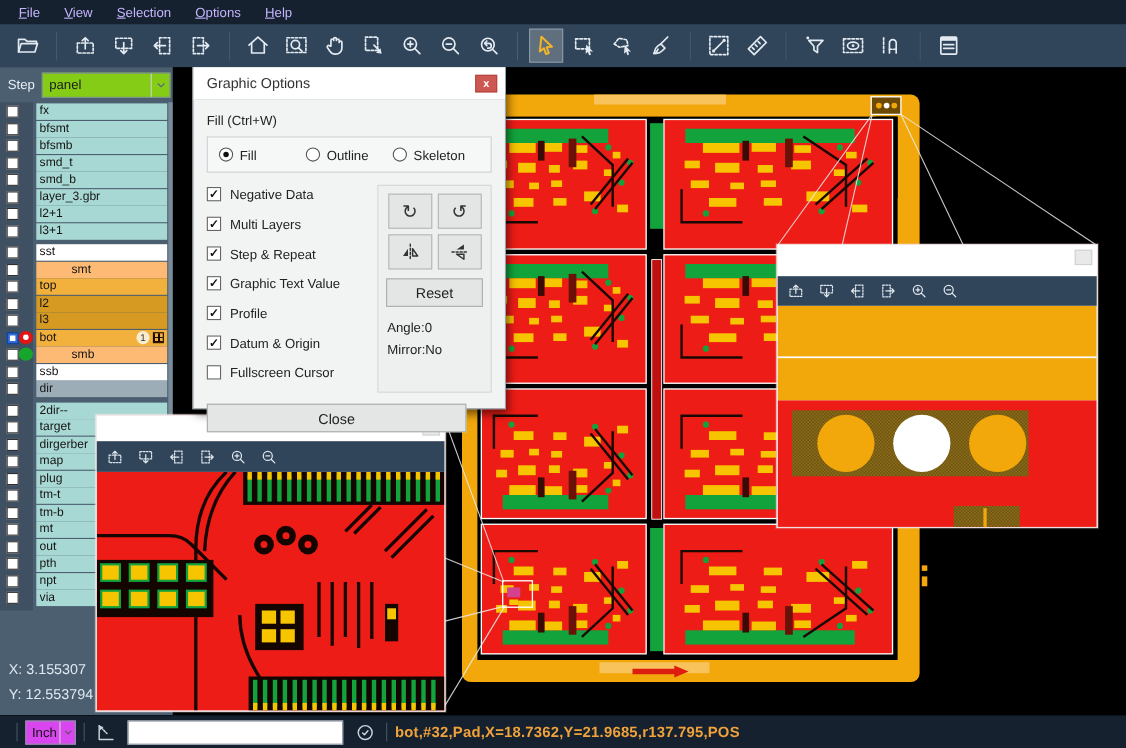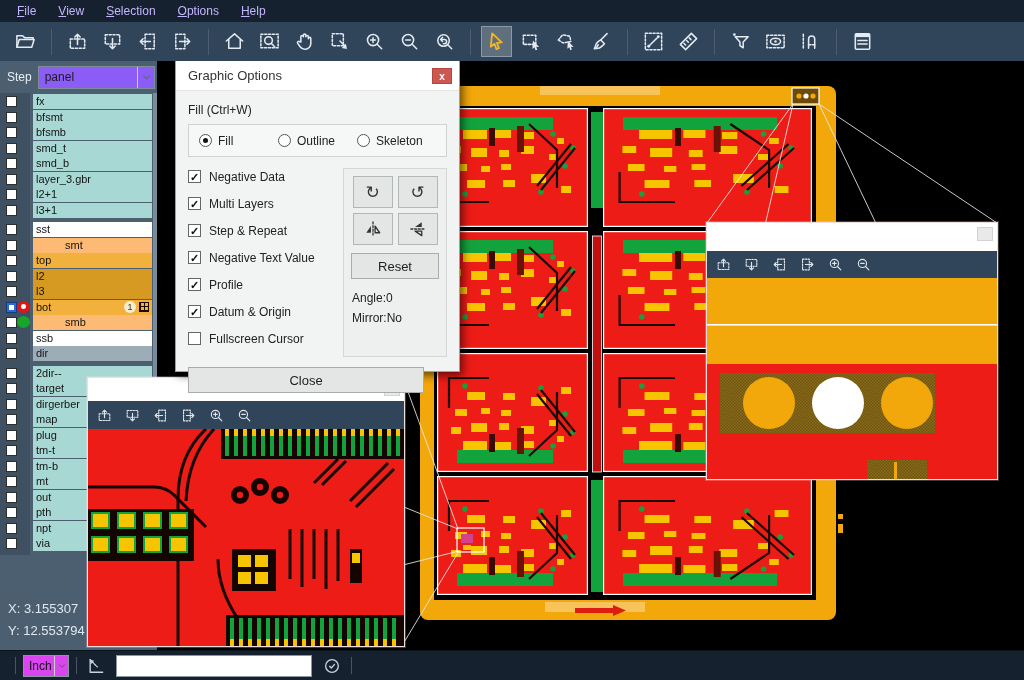--- a/index.html
+++ b/index.html
@@ -21,21 +21,21 @@
   .tb-btn { width:31px; height:31px; display:flex; align-items:center; justify-content:center;
             color:#e3eaf1; background:transparent; border:1px solid transparent; margin:0 2px; }
   .tb-btn svg { width:23px; height:23px; }
   .tb-btn.active { background:#5f6f7e; border:1px solid #8a9aa8; color:#f2b52a; }
   svg.icon { fill:none; stroke:currentColor; stroke-width:1.6; stroke-linecap:round; stroke-linejoin:round; }
 
   
   .sidebar { position:absolute; left:0; top:61px; width:157px; height:589px; background:#4c5f70; z-index:6; }
   .step-row { height:32px; display:flex; align-items:center; padding:0 2px 0 7px; }
   .step-label { color:#e8eef4; font-size:12px; margin-right:6px; }
-  .step-select { flex:1; height:23px; background:#8b5cf6; border:1px solid #7e8e9a; display:flex; align-items:center; }
+  .step-select { flex:1; height:23px; background:#84cc16; border:1px solid #7e8e9a; display:flex; align-items:center; }
   .step-select .val { flex:1; font-size:12px; color:#1b1b1b; padding-left:6px; }
   .step-select .chev { width:17px; height:100%; border-left:1px solid #cfcfcf; display:flex; align-items:center; justify-content:center; color:#5a6a76; }
   .step-select .chev svg { width:11px; height:11px; }
   .check-strip { position:absolute; left:0; top:32px; width:30px; height:462px; background:#3e5061; }
   .sidebar-scroll { position:absolute; right:0; top:32px; width:4px; height:460px; background:#93a5b1; opacity:.65; }
   #layer-list { position:absolute; left:0; top:33px; width:153px; }
   .layer-group { margin-bottom:4px; }
   .layer-row { position:relative; height:15.5px; }
   .lr-check { position:absolute; left:6px; top:2px; width:11px; height:11px; background:#fff; border:1px solid #2e2e2e; }
   .lr-check.checked { background:#2b6bd6; border-color:#123a80; }
@@ -1110,21 +1110,21 @@
             <label class="check-item">
               <span class="check-box">✓</span>
               <span>Multi Layers</span>
             </label>
             <label class="check-item">
               <span class="check-box">✓</span>
               <span>Step &amp; Repeat</span>
             </label>
             <label class="check-item">
               <span class="check-box">✓</span>
-              <span>Negative Text Value</span>
+              <span>Graphic Text Value</span>
             </label>
             <label class="check-item">
               <span class="check-box">✓</span>
               <span>Profile</span>
             </label>
             <label class="check-item">
               <span class="check-box">✓</span>
               <span>Datum &amp; Origin</span>
             </label>
             <label class="check-item">
@@ -1176,15 +1176,16 @@
           <use href="#i-corner-angle"></use>
         </svg>
       </span>
     <input class="cmd-input" value="" style="">
     <span class="sb-icon">
         <svg class="icon">
           <use href="#i-run-circle"></use>
         </svg>
       </span>
     <span class="sb-sep"></span>
+    <span class="sel-info">bot,#32,Pad,X=18.7362,Y=21.9685,r137.795,POS</span>
   </div>
 
 </div>
 
 </body></html>

